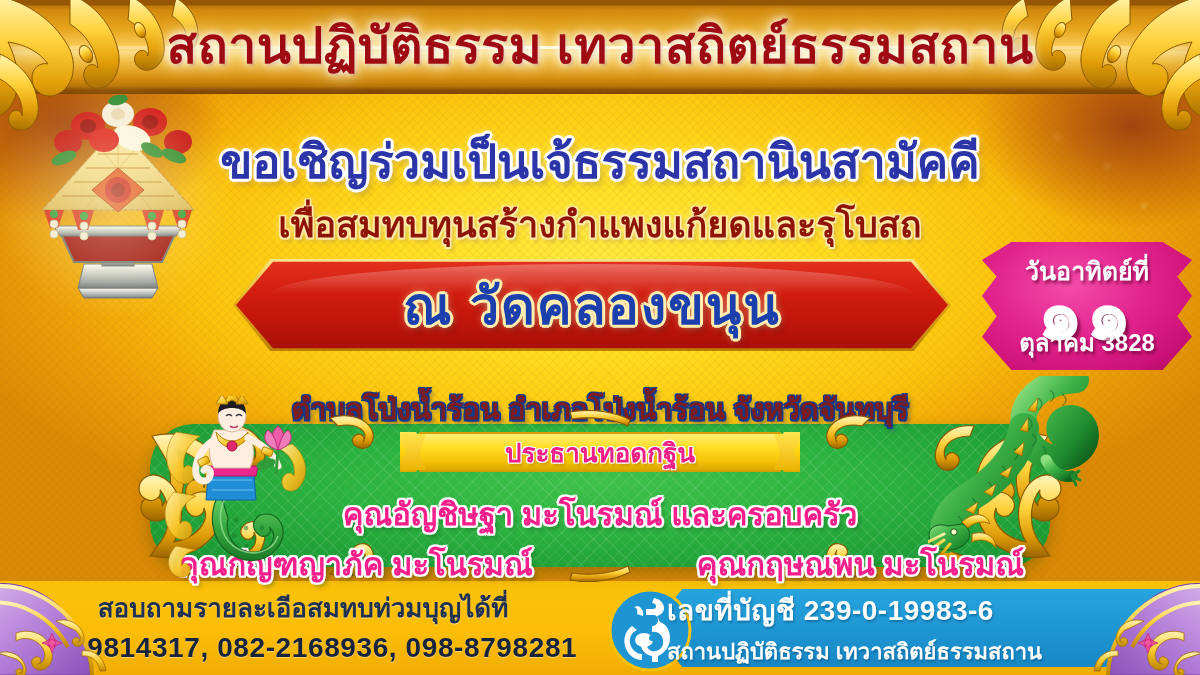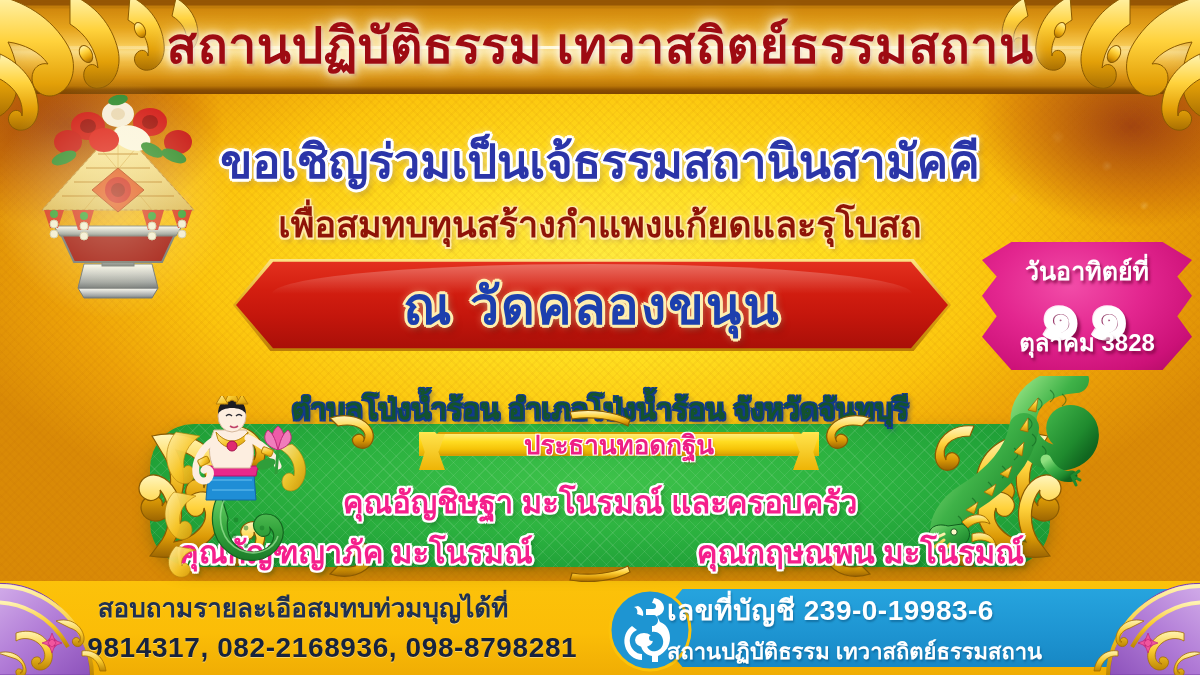--- a/index.html
+++ b/index.html
@@ -184,21 +184,21 @@
     font-size:24px;font-weight:bold;color:#ffffff;
     text-shadow:2px 3px 3px rgba(110,0,55,.65);
     white-space:nowrap;
   }
 
   
   #address-line{
     position:absolute;left:0;right:0;top:386px;z-index:6;
     text-align:center;
     font-size:29px;font-weight:bold;
-    color:#14532d;white-space:nowrap;
+    color:#7f1d1d;white-space:nowrap;
     text-shadow:
       -1.5px -1.5px 0 #123a8c, 1.5px -1.5px 0 #123a8c,
       -1.5px 1.5px 0 #123a8c, 1.5px 1.5px 0 #123a8c,
       3px 4px 5px rgba(20,40,110,.55);
   }
 
   
   #green-panel{
     position:absolute;left:150px;top:424px;width:900px;height:143px;z-index:5;
     background:
@@ -212,21 +212,21 @@
     background-image:
       repeating-linear-gradient(45deg, rgba(255,255,255,.09) 0 1px, transparent 1px 9px),
       repeating-linear-gradient(-45deg, rgba(255,255,255,.09) 0 1px, transparent 1px 9px);
     pointer-events:none;
   }
   
   #green-frame{position:absolute;left:130px;top:410px;width:940px;height:172px;z-index:6;pointer-events:none;}
 
   
   #president-ribbon{
-    position:absolute;left:419px;top:432px;width:400px;height:24px;z-index:8;text-decoration:underline;
+    position:absolute;left:400px;top:432px;width:400px;height:40px;z-index:8;text-decoration:underline;
   }
   #president-ribbon-shape{
     position:absolute;inset:0;
     background:linear-gradient(to bottom,#ffe855 0%,#ffd815 40%,#f5c208 72%,#e0aa04 100%);
     clip-path:polygon(0% 0%, 100% 0%, 100% 100%, 96% 100%, 93% 50%, 96% 0%,
                       4% 0%, 7% 50%, 4% 100%, 0% 100%);
     box-shadow:0 3px 7px rgba(80,70,0,.3);
   }
   #president-ribbon-body{
     position:absolute;left:18px;right:18px;top:0;bottom:0;
@@ -250,20 +250,21 @@
 
   
   .host-name{
     position:absolute;z-index:8;
     font-size:31px;font-weight:bold;
     color:#f51f8c;white-space:nowrap;
     text-shadow:
       -1.7px -1.7px 0 #fff, 1.7px -1.7px 0 #fff, -1.7px 1.7px 0 #fff, 1.7px 1.7px 0 #fff,
       -2.4px 0 0 #fff, 2.4px 0 0 #fff, 0 -2.4px 0 #fff, 0 2.4px 0 #fff,
       3px 4px 5px rgba(0,60,10,.45);
+    margin-top: 12px;
   }
   #host-name-main{left:0;right:0;top:477px;text-align:center;}
   #host-name-left{left:178px;top:527px;}
   #host-name-right{right:176px;top:527px;}
 
   
   #kinnari{position:absolute;left:158px;top:396px;width:170px;height:182px;z-index:9;}
   #naga{position:absolute;right:82px;top:376px;width:190px;height:196px;z-index:7;}
 
   

